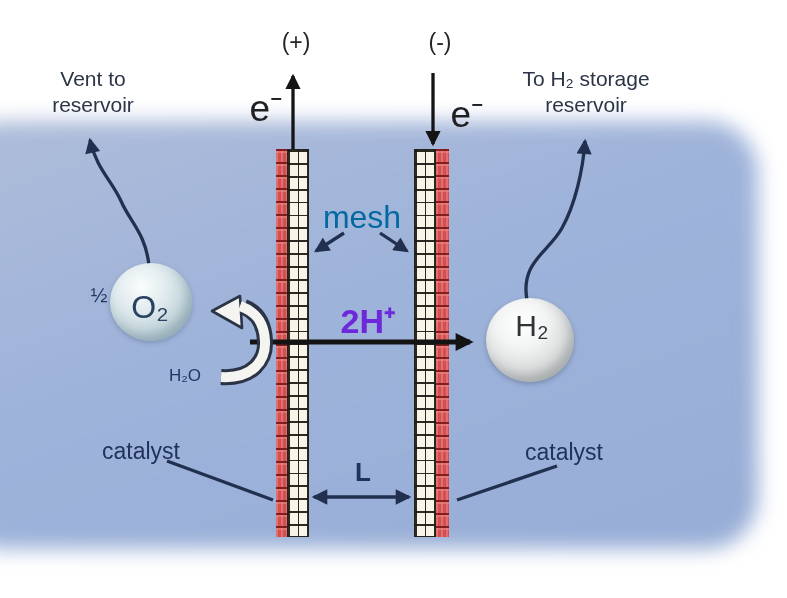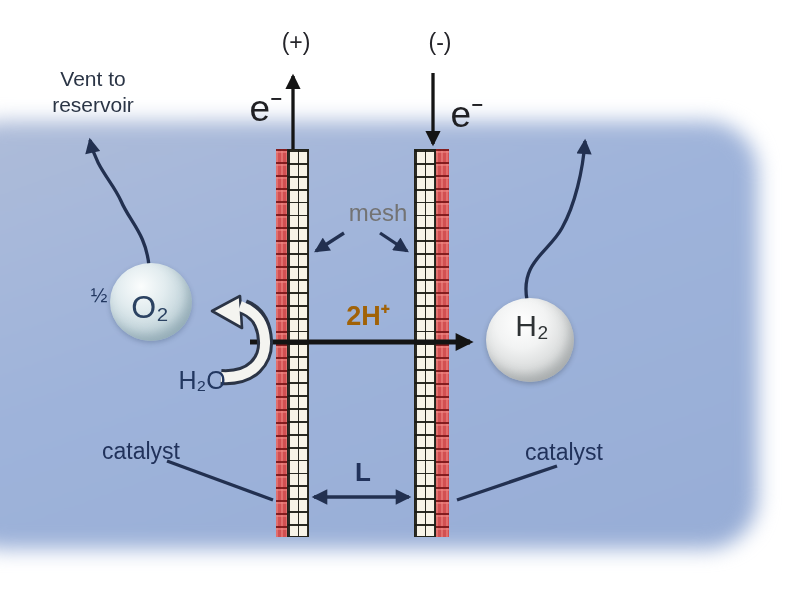--- a/index.html
+++ b/index.html
@@ -61,25 +61,25 @@
   .lbl{
     position:absolute;transform:translateX(-50%);
     text-align:center;white-space:pre-line;color:#2b3546;line-height:1.24;
   }
   .lbl-vent     {left:93px; top:66px; font-size:21px;}
   .lbl-storage  {left:586px;top:66px; font-size:21px;}
   .lbl-plus     {left:296px;top:28px; font-size:23px;color:#25252a;}
   .lbl-minus    {left:440px;top:28px; font-size:23px;color:#25252a;}
   .lbl-e-left   {left:266px;top:86px; font-size:37px;color:#202024;}
   .lbl-e-right  {left:467px;top:92px; font-size:37px;color:#202024;}
-  .lbl-mesh     {left:362px;top:198px;font-size:24px;color:#737373;margin-left:16px;}
-  .lbl-protons  {left:368px;top:300px;font-size:27px;font-weight:bold;color:#a16207;}
+  .lbl-mesh     {left:362px;top:198px;font-size:32px;color:#0369a1;}
+  .lbl-protons  {left:368px;top:300px;font-size:34px;font-weight:bold;color:#6d28d9;}
   .lbl-half     {left:99px; top:283px;font-size:20px;color:#223760;}
   .lbl-o2       {left:150px;top:288px;font-size:32px;color:#2b4262;}
-  .lbl-water    {left:185px;top:365px;font-size:25px;color:#223760;margin-left:17px;}
+  .lbl-water    {left:185px;top:365px;font-size:17px;color:#223760;}
   .lbl-h2       {left:532px;top:307px;font-size:30px;color:#2f3335;}
   .lbl-cat-left {left:141px;top:437px;font-size:23px;color:#21325b;}
   .lbl-cat-right{left:564px;top:438px;font-size:23px;color:#21325b;}
   .lbl-gap      {left:363px;top:456px;font-size:26px;font-weight:bold;color:#21325b;}
 </style>
 </head>
 <body>
 
 <div class="stage">
 
@@ -127,20 +127,22 @@
     <path d="M457,500 L557,466" fill="none" stroke="#223050" stroke-width="3.4"></path>
 
     <path d="M314,497 L409,497" fill="none" stroke="#223050" stroke-width="3.4" marker-start="url(#ahNavy)" marker-end="url(#ahNavy)"></path>
   </svg>
 
   <div class="bubble bubble-o2"></div>
   <div class="bubble bubble-h2"></div>
 
   <div class="lbl lbl-vent">Vent to
 reservoir</div>
+  <div class="lbl lbl-storage">To H₂ storage
+reservoir</div>
   <div class="lbl lbl-plus">(+)</div>
   <div class="lbl lbl-minus">(-)</div>
   <div class="lbl lbl-e-left">e⁻</div>
   <div class="lbl lbl-e-right">e⁻</div>
   <div class="lbl lbl-mesh">mesh</div>
   <div class="lbl lbl-protons">2H⁺</div>
   <div class="lbl lbl-half">½</div>
   <div class="lbl lbl-o2">O₂</div>
   <div class="lbl lbl-water">H₂O</div>
   <div class="lbl lbl-h2">H₂</div>

